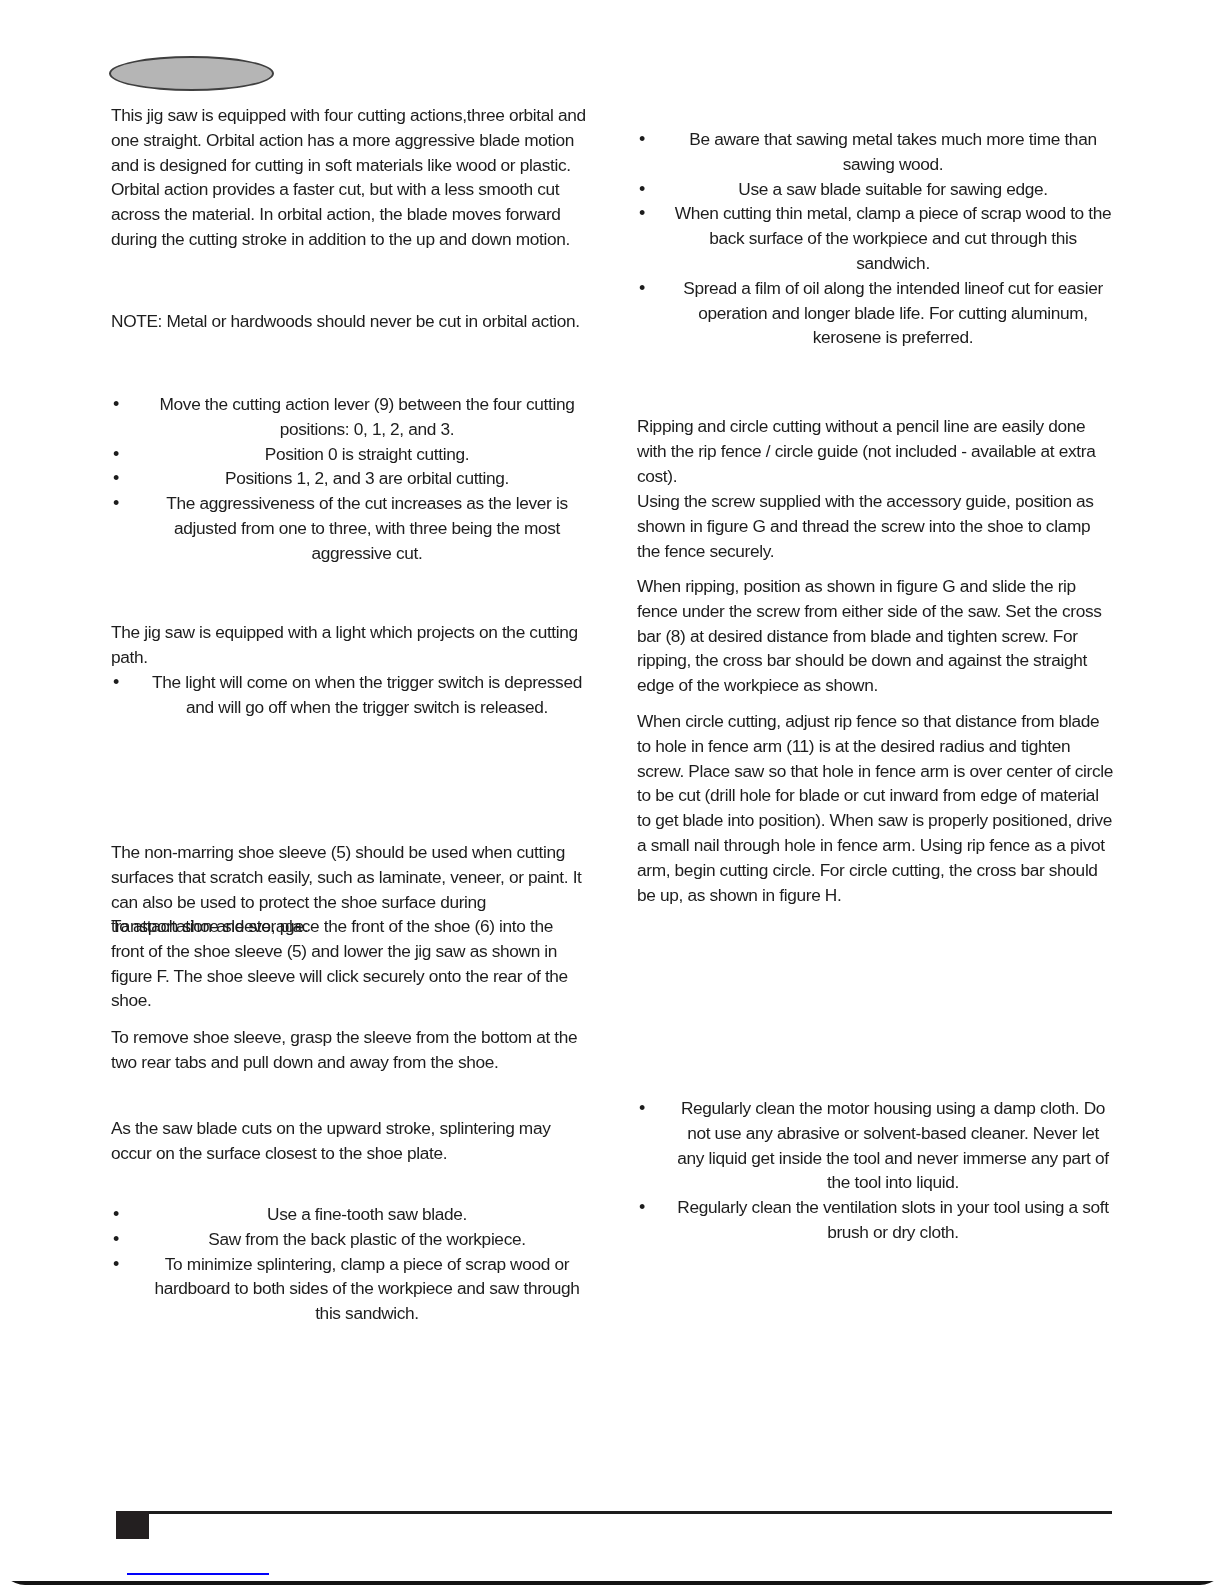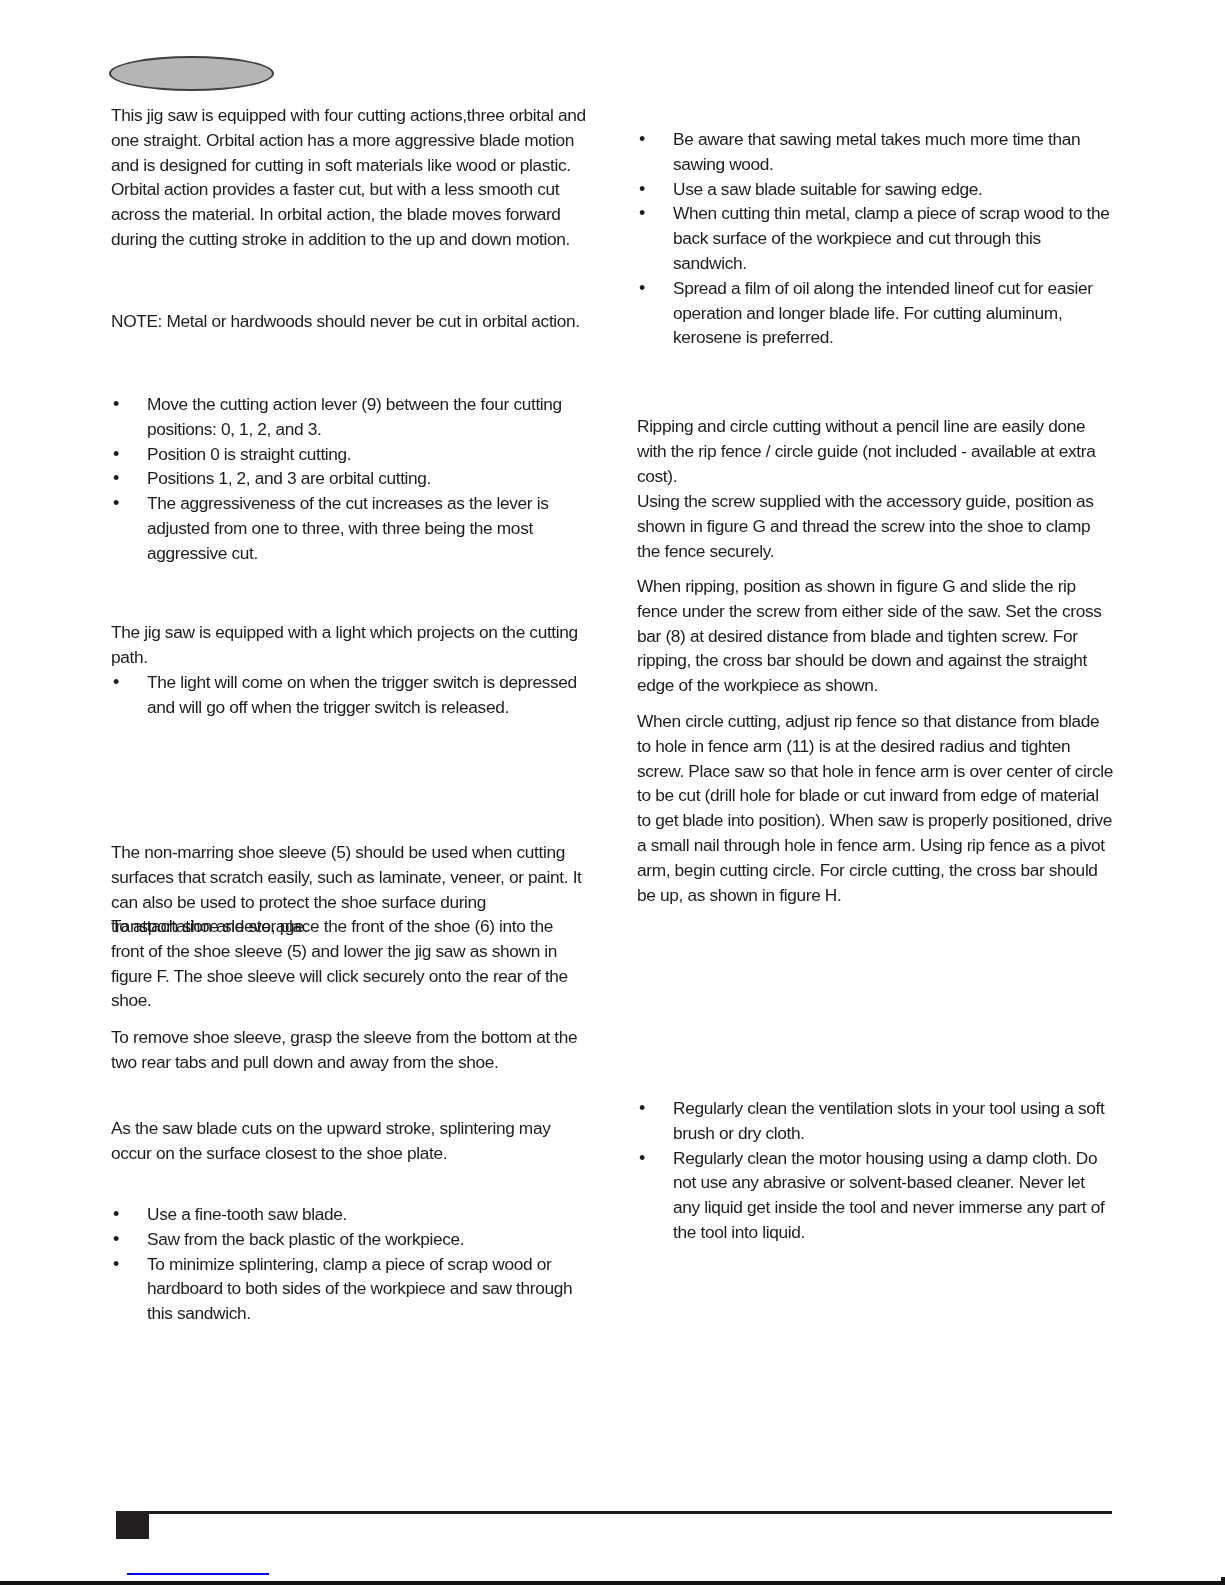--- a/index.html
+++ b/index.html
@@ -3,33 +3,34 @@
 <meta charset="utf-8">
 <style>
   html,body{margin:0;padding:0;background:#ffffff;}
   .page{
     position:relative;
     width:1225px;height:1585px;
     background:#ffffff;
     font-family:"Liberation Sans",sans-serif;
     color:#1d1d1d;
     overflow:hidden;
+    border-radius:25px;
   }
   .blk{
     position:absolute;
     margin:0;
     width:476px;
     font-size:17.3px;
     line-height:24.8px;
     letter-spacing:-0.35px;
   }
   .l{left:111px;}
   .r{left:637px;}
   .b{font-weight:400;}
-  ul.blk{list-style:none;padding:0;}
+  ul.blk{list-style:none;padding:0;text-align:center;}
   ul.blk li{position:relative;padding-left:36px;}
   ul.blk li::before{
     content:"\2022";
     position:absolute;left:2px;top:0;
     font-size:18px;
   }
   .logo-ellipse{
     position:absolute;
     left:109px;top:56px;
     width:165px;height:35px;
@@ -103,22 +104,22 @@
       <li>Be aware that sawing metal takes much more time than sawing wood.</li>
       <li>Use a saw blade suitable for sawing edge.</li>
       <li>When cutting thin metal, clamp a piece of scrap wood to the back surface of the workpiece and cut through this sandwich.</li>
       <li>Spread a film of oil along the intended lineof cut for easier operation and longer blade life. For cutting aluminum, kerosene is preferred.</li>
     </ul>
   <p class="blk r" style="top:414px">Ripping and circle cutting without a pencil line are easily done with the rip fence / circle guide (not included - available at extra cost).</p>
   <p class="blk r" style="top:489px"><span>Using the screw supplied with the accessory guide, position as shown in </span><span class="b">figure G</span><span> and thread the screw into the shoe to clamp the fence securely.</span></p>
   <p class="blk r" style="top:574px"><span>When ripping, position as shown in </span><span class="b">figure G</span><span> and slide the rip fence under the screw from either side of the saw. Set the cross bar (8) at desired distance from blade and tighten screw. For ripping, the cross bar should be down and against the straight edge of the workpiece as shown.</span></p>
   <p class="blk r" style="top:709px"><span>When circle cutting, adjust rip fence so that distance from blade to hole in fence arm (11) is at the desired radius and tighten screw. Place saw so that hole in fence arm is over center of circle to be cut (drill hole for blade or cut inward from edge of material to get blade into position). When saw is properly positioned, drive a small nail through hole in fence arm. Using rip fence as a pivot arm, begin cutting circle. For circle cutting, the cross bar should be up, as shown in </span><span class="b">figure H</span><span>.</span></p>
   <ul class="blk r" style="top:1096px">
+      <li>Regularly clean the motor housing using a damp cloth. Do not use any abrasive or solvent-based cleaner. Never let any liquid get inside the tool and never immerse any part of the tool into liquid.</li>
       <li>Regularly clean the ventilation slots in your tool using a soft brush or dry cloth.</li>
-      <li>Regularly clean the motor housing using a damp cloth. Do not use any abrasive or solvent-based cleaner. Never let any liquid get inside the tool and never immerse any part of the tool into liquid.</li>
     </ul>
 
   <div class="page-number-block"></div>
   <div class="footer-rule"></div>
   <div class="footer-link"></div>
   <div class="bottom-bar"></div>
   <div class="bottom-bar-tick"></div>
 
 </div>
 

